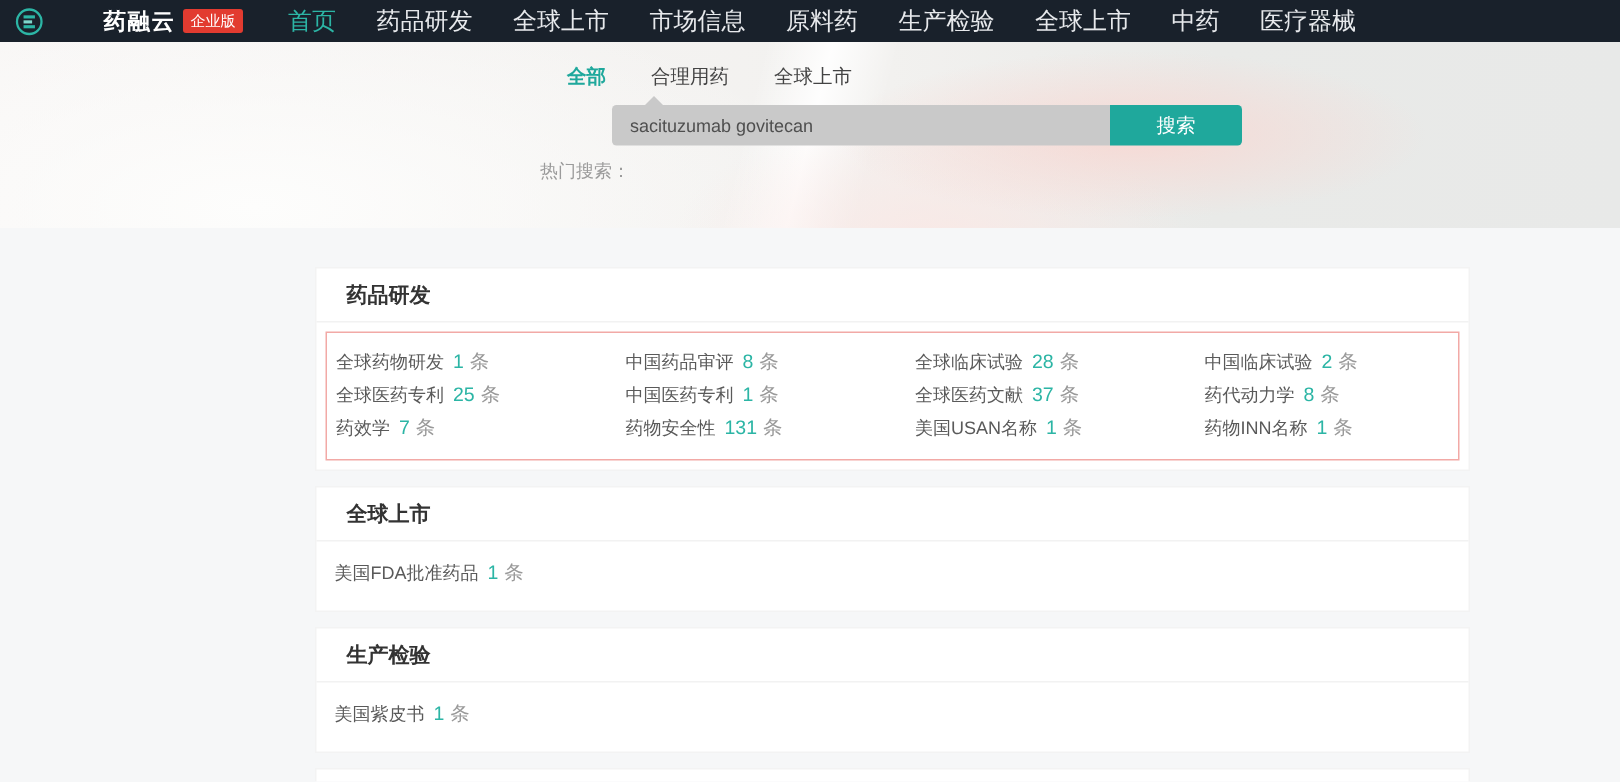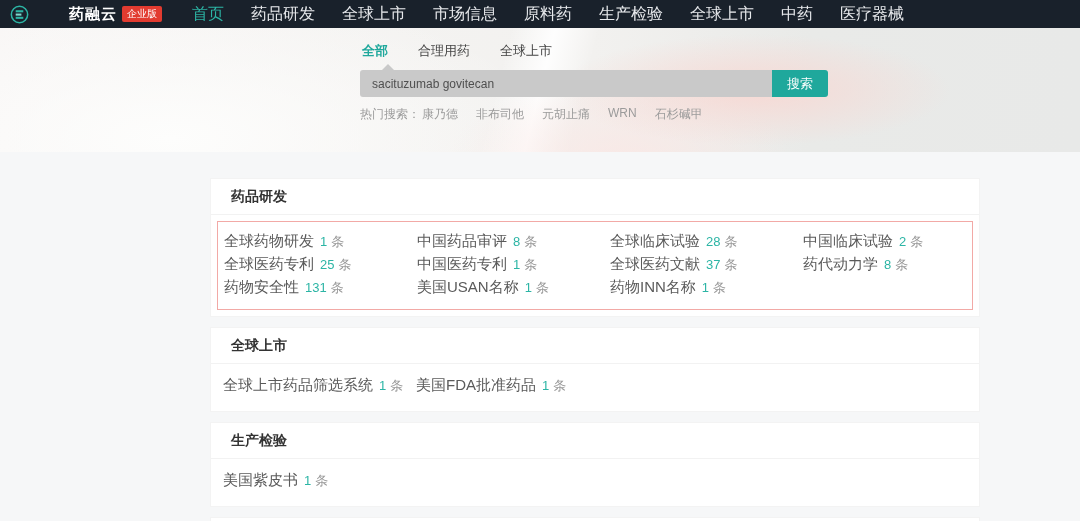--- a/index.html
+++ b/index.html
@@ -32,39 +32,39 @@
   .banner {
     position:relative; height:124px;
     background:
       radial-gradient(ellipse 280px 80px at 755px 62px, rgba(247,216,211,0.95), rgba(247,216,211,0) 70%),
       radial-gradient(ellipse 240px 120px at 620px 135px, rgba(250,231,228,0.85), rgba(250,231,228,0) 72%),
       linear-gradient(104deg, rgba(255,255,255,0) 46%, rgba(255,255,255,0.9) 50%, rgba(255,255,255,0) 54%),
       radial-gradient(ellipse 520px 200px at 170px 110px, #fdfdfc, rgba(253,253,252,0) 75%),
       linear-gradient(to right, #f8f6f5 0%, #f2f1ef 55%, #e9eae8 75%, #e8e9e8 100%);
   }
   .search-block { position:absolute; left:360px; top:12px; width:468px; }
-  .search-tabs { display:flex; gap:30px; align-items:flex-end; height:20px; margin-left:2px; }
+  .search-tabs { display:flex; gap:30px; align-items:flex-end; height:20px; margin-left:18px; }
   .search-tab { font-size:13px; color:#444; cursor:pointer; }
   .search-tab.active { color:#1fa89c; font-weight:bold; }
-  .search-bar { position:relative; display:flex; margin-top:10px; height:27px; }
+  .search-bar { position:relative; display:flex; margin-top:10px; height:27px;margin-left:48px; }
   .search-notch {
     position:absolute; top:-6px; left:22px;
     width:0; height:0;
     border-left:6px solid transparent; border-right:6px solid transparent;
     border-bottom:6px solid #c9c9c9;
   }
   .search-input {
     flex:1; border:none; outline:none;
     background:#c9c9c9; color:#4f4f4f;
     font-size:12px; padding:0 12px;
     border-radius:3px 0 0 3px;
     font-family:"Liberation Sans","DejaVu Sans",sans-serif;
   }
   .search-btn {
-    width:56px; border:none; cursor:pointer;
+    width:88px; border:none; cursor:pointer;
     background:#1fa89c; color:#fff; font-size:13px;
     border-radius:0 3px 3px 0;
     font-family:"Liberation Sans","DejaVu Sans",sans-serif;
   }
   .hot-row { display:flex; gap:2px; margin-top:9px; font-size:12px; color:#9b9b9b; }
   .hot-label { color:#9b9b9b; }
   .hot-item { color:#9b9b9b; cursor:pointer; white-space:nowrap; }
 
   
   .content { padding:26px 0 0 0; }
@@ -81,21 +81,21 @@
     display:grid;
     grid-template-columns:repeat(4,193px);
     padding:10px 0 14px 12px;
   }
   .card-body.highlight {
     border:1px solid #f2a9a6;
     margin:6px;
     padding:8px 0 10px 6px;
   }
   .result-item { line-height:22px; cursor:pointer; white-space:nowrap; }
-  .r-label { color:#5a5a5a; font-size:15px; }
+  .r-label { color:#5a5a5a; font-size:12px; }
   .r-count { color:#2cb5a5; font-size:13px; margin:0 4px 0 6px; }
   .r-unit { color:#999; font-size:13px; }
 </style>
 </head>
 <body>
 
 <div class="navbar">
   <div class="logo-wrap">
     <svg class="logo-icon" viewBox="0 0 20 20">
       <circle cx="10" cy="10" r="8.6" fill="none" stroke="#2cb5a5" stroke-width="1.6"></circle>
@@ -126,52 +126,45 @@
         <span class="search-tab">合理用药</span>
         <span class="search-tab">全球上市</span>
       </div>
     <div class="search-bar">
       <div class="search-notch"></div>
       <input class="search-input" type="text" value="sacituzumab govitecan" style="">
       <button class="search-btn">搜索</button>
     </div>
     <div class="hot-row">
       <span class="hot-label">热门搜索：</span>
-      <span id="hot-items" style="display:flex;gap:18px;">
-          <span class="hot-item">康乃德</span>
-          <span class="hot-item">非布司他</span>
-          <span class="hot-item">元胡止痛</span>
-          <span class="hot-item">WRN</span>
-          <span class="hot-item">石杉碱甲</span>
-        </span>
     </div>
   </div>
 </div>
 
 <div class="content" id="sections">
     <section class="card">
       <div class="card-header">药品研发</div>
       <div class="card-body highlight">
         <div class="result-item"><span class="r-label">全球药物研发</span><span class="r-count">1</span><span class="r-unit">条</span></div>
         <div class="result-item"><span class="r-label">中国药品审评</span><span class="r-count">8</span><span class="r-unit">条</span></div>
         <div class="result-item"><span class="r-label">全球临床试验</span><span class="r-count">28</span><span class="r-unit">条</span></div>
         <div class="result-item"><span class="r-label">中国临床试验</span><span class="r-count">2</span><span class="r-unit">条</span></div>
         <div class="result-item"><span class="r-label">全球医药专利</span><span class="r-count">25</span><span class="r-unit">条</span></div>
         <div class="result-item"><span class="r-label">中国医药专利</span><span class="r-count">1</span><span class="r-unit">条</span></div>
         <div class="result-item"><span class="r-label">全球医药文献</span><span class="r-count">37</span><span class="r-unit">条</span></div>
         <div class="result-item"><span class="r-label">药代动力学</span><span class="r-count">8</span><span class="r-unit">条</span></div>
+        <div class="result-item"><span class="r-label">药效学</span><span class="r-count">7</span><span class="r-unit">条</span></div>
         <div class="result-item"><span class="r-label">药物安全性</span><span class="r-count">131</span><span class="r-unit">条</span></div>
         <div class="result-item"><span class="r-label">美国USAN名称</span><span class="r-count">1</span><span class="r-unit">条</span></div>
         <div class="result-item"><span class="r-label">药物INN名称</span><span class="r-count">1</span><span class="r-unit">条</span></div>
       </div>
     </section>
     <section class="card">
       <div class="card-header">全球上市</div>
       <div class="card-body">
-        <div class="result-item"><span class="r-label">全球上市药品筛选系统</span><span class="r-count">1</span><span class="r-unit">条</span></div>
         <div class="result-item"><span class="r-label">美国FDA批准药品</span><span class="r-count">1</span><span class="r-unit">条</span></div>
       </div>
     </section>
     <section class="card">
       <div class="card-header">生产检验</div>
       <div class="card-body">
         <div class="result-item"><span class="r-label">美国紫皮书</span><span class="r-count">1</span><span class="r-unit">条</span></div>
       </div>
     </section>
     <section class="card">

